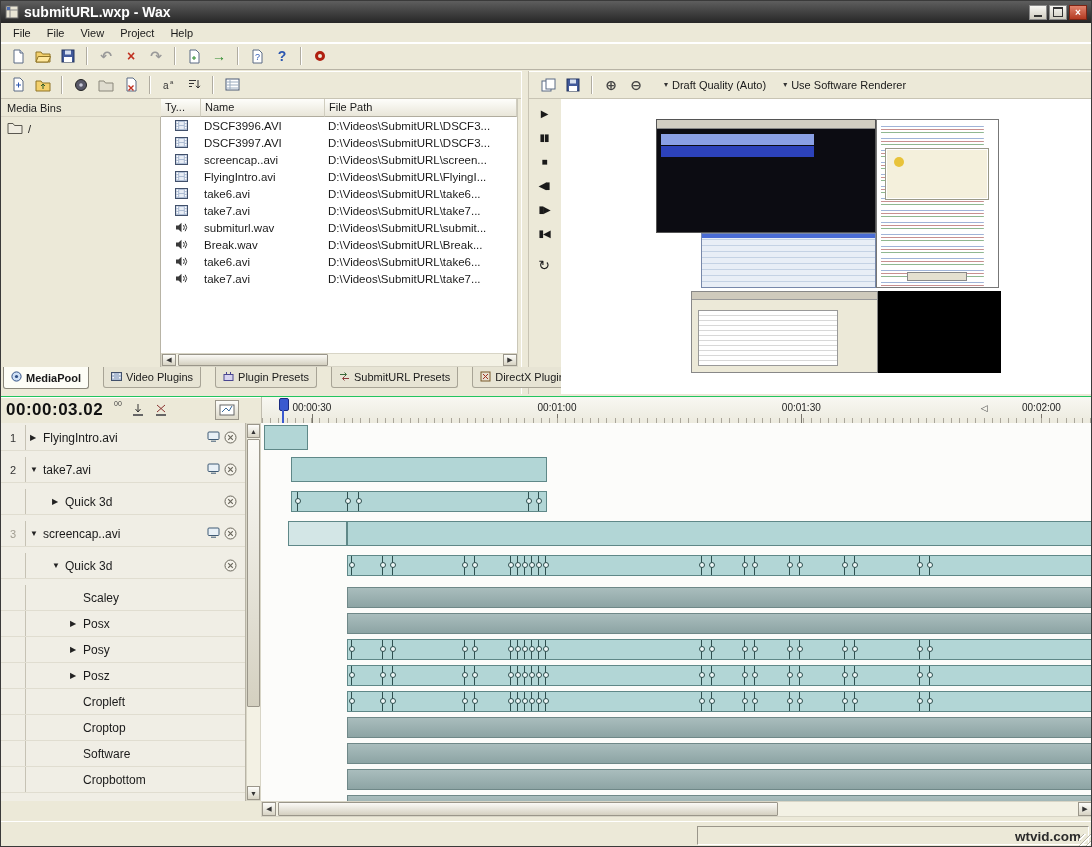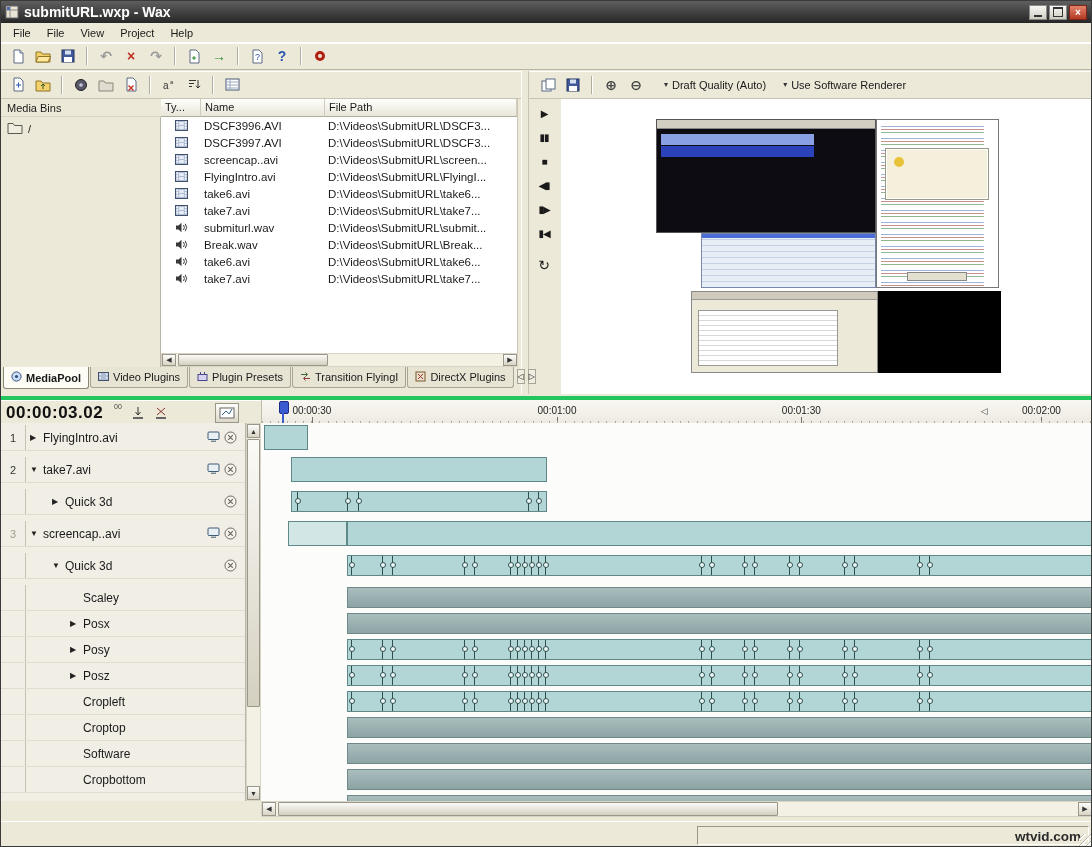--- a/index.html
+++ b/index.html
@@ -53,21 +53,21 @@
   
   .sb { position:absolute; background:#f3f1e4; border:1px solid #d8d5c6; }
   .sb-btn { position:absolute; background:linear-gradient(#fdfdfa,#d8d4c4); border:1px solid #9a968a;
     display:flex; align-items:center; justify-content:center; font-size:7px; color:#333; }
   .sb-thumb { position:absolute; background:linear-gradient(#fbfaf6,#d4d0c0); border:1px solid #9a968a; border-radius:1px; }
   .media-hscroll { left:160px; top:282px; width:357px; height:14px; }
   .media-hscroll .l { left:0; top:0; width:14px; height:12px; } .media-hscroll .r { right:0; top:0; width:14px; height:12px; }
   .media-hscroll .sb-thumb { left:16px; top:0; width:150px; height:12px; }
 
   
-  .tabs-row { position:absolute; left:0; top:296px; width:520px; height:27px; display:flex; align-items:flex-start; padding:0 2px; gap:1px; }
+  .tabs-row { position:absolute; left:0; top:296px; width:520px; height:27px; display:flex; align-items:flex-start; padding:0 2px; gap:14px; }
   .tab { display:flex; align-items:center; gap:4px; height:21px; padding:2px 7px; background:#e7e4d4;
     border:1px solid #a8a496; border-top:none; border-radius:0 0 3px 3px; font-size:11px; white-space:nowrap; }
   .tab.active { background:#fdfdf6; height:22px; border-color:#8a877a; font-weight:bold; }
   .tab-nav { width:15px; height:15px; border:1px solid #a8a496; background:#efece0; display:flex; align-items:center; justify-content:center;
     font-size:8px; margin-top:2px; margin-left:2px; }
 
   
   .preview-toolbar { position:absolute; left:528px; top:0; width:564px; height:28px; display:flex; align-items:center; gap:3px;
     padding-left:8px; border-bottom:1px solid #c8c4b4; box-shadow:0 1px 0 #fff inset; }
   .dd { display:flex; align-items:center; gap:4px; margin-left:14px; white-space:nowrap; }
@@ -91,21 +91,21 @@
   .pv-c { left:140px; top:134px; width:175px; height:55px; background:#e8eef6; border:1px solid #7788aa;
     background-image:repeating-linear-gradient(180deg,transparent 0 5px,#c4d2e4 5px 6px); }
   .pv-c::before { content:""; position:absolute; left:0; top:0; width:100%; height:4px; background:#4a6cd4; }
   .pv-d { left:130px; top:192px; width:187px; height:82px; background:#ece9d8; border:1px solid #888; }
   .pv-d .t { position:absolute; left:0; top:0; width:100%; height:8px; background:#cfcabc; border-bottom:1px solid #999; }
   .pv-d .inner { position:absolute; left:6px; top:18px; width:140px; height:56px; background:#fff; border:1px solid #999;
     background-image:repeating-linear-gradient(180deg,#fff 0 4px,#d8d8d8 4px 5px); }
   .pv-e { left:317px; top:192px; width:123px; height:82px; background:#000; }
 
   
-  .tl-header { position:absolute; left:0; top:395px; width:1092px; height:27px; border-top:4px solid #22c55e;
+  .tl-header { position:absolute; left:0; top:395px; width:1092px; height:27px; border-top:1px solid #22c55e;
      box-shadow:0 1px 0 #fff inset; }
   .timecode { position:absolute; left:5px; top:3px; font-size:17px; font-weight:bold; letter-spacing:0.5px; color:#111; }
   .tc-frames { position:absolute; left:113px; top:4px; font-size:7px; color:#444; line-height:6px; width:8px; }
   .tlh-icons { position:absolute; left:128px; top:4px; display:flex; gap:4px; }
   .tlh-btn { width:19px; height:18px; display:flex; align-items:center; justify-content:center; }
   .edit-btn { position:absolute; left:214px; top:3px; width:24px; height:20px; border:1px solid #9a968a;
      background:linear-gradient(#fdfdfa,#ddd9c9); display:flex; align-items:center; justify-content:center; }
   .ruler { position:absolute; left:260px; top:0; width:832px; height:27px;
      background:linear-gradient(#f8f7f2,#eceade); border-left:1px solid #c0bcae; border-bottom:1px solid #b0aca0; }
   .ruler::after { content:""; position:absolute; left:0; right:0; bottom:0; height:5px;
@@ -494,21 +494,21 @@
               <rect x="1" y="3.5" width="9" height="6" fill="#d8d4f0" stroke="#4a4690"></rect>
               <path d="M3.5 3.5V1M7.5 3.5V1" stroke="#4a4690"></path>
             </svg></span>
           <span>Plugin Presets</span>
         </div>
         <div class="tab">
           <span><svg width="11" height="11" viewBox="0 0 11 11">
               <path d="M1 3.5h6M5.5 1.5l2 2-2 2" stroke="#3a6a3a" fill="none"></path>
               <path d="M10 7.5H4M5.5 5.5l-2 2 2 2" stroke="#8a3a3a" fill="none"></path>
             </svg></span>
-          <span>Transition FlyingI</span>
+          <span>SubmitURL Presets</span>
         </div>
         <div class="tab">
           <span><svg width="11" height="11" viewBox="0 0 11 11">
               <rect x="1" y="1" width="9" height="9" fill="#e8e0d0" stroke="#7a5a2a"></rect>
               <path d="M3 3l5 5M8 3l-5 5" stroke="#a03020"></path>
             </svg></span>
           <span>DirectX Plugins</span>
         </div>
         <div class="tab-nav">◁</div>
         <div class="tab-nav">▷</div>

